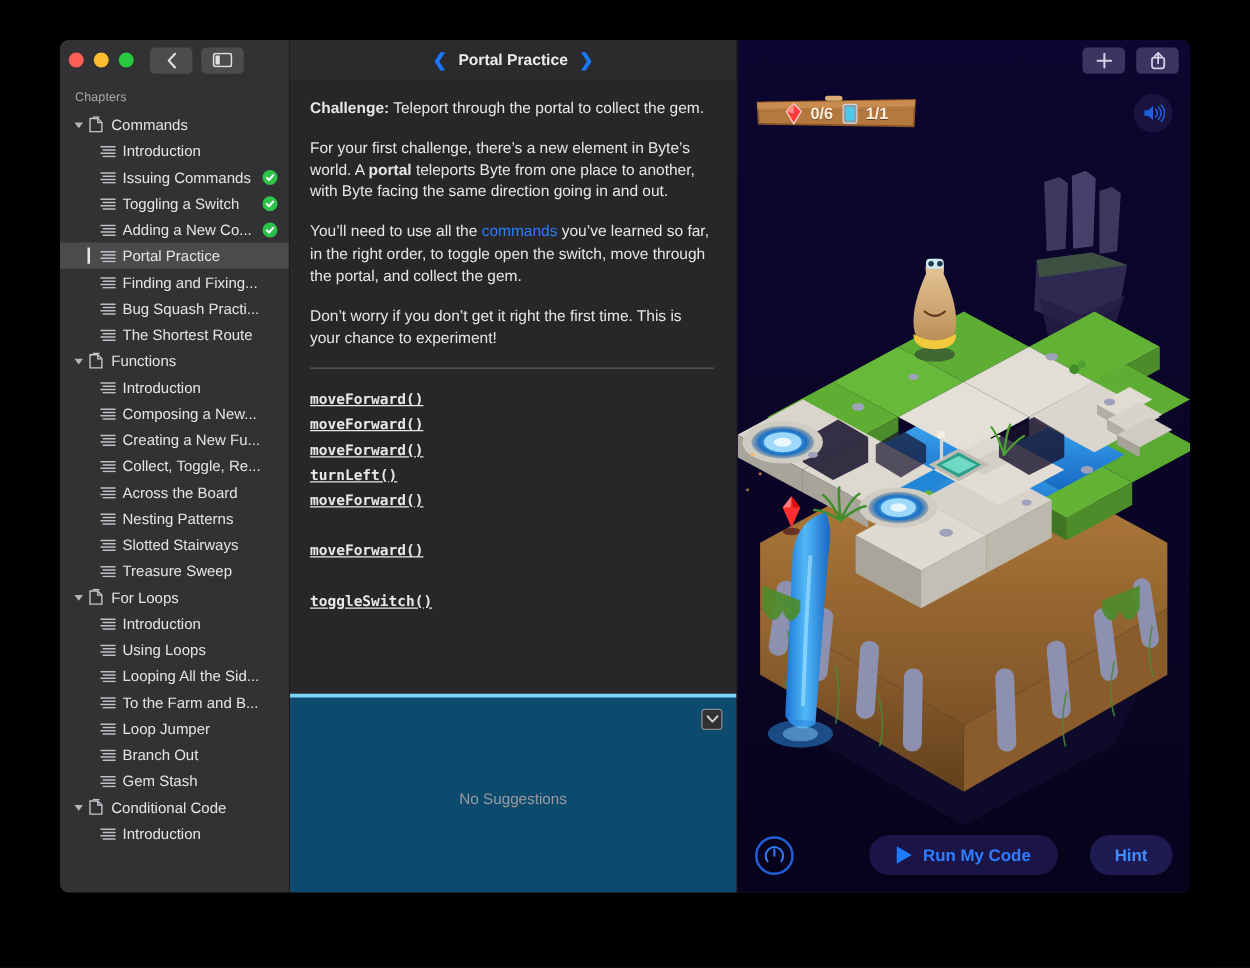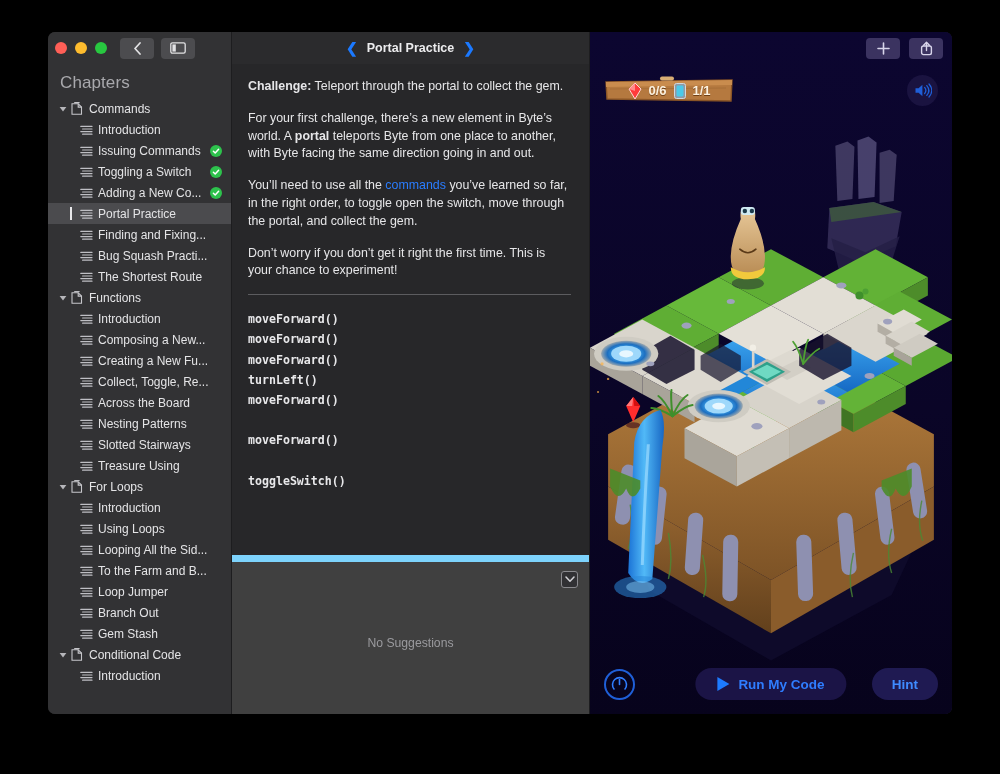--- a/index.html
+++ b/index.html
@@ -44,21 +44,21 @@
 
   .tb-btn {
     width: 34px; height: 21px;
     background: #4c4c4f;
     border-radius: 4px;
     display: flex; align-items: center; justify-content: center;
   }
   .tb-btn svg { display: block; }
 
   .sb-head {
-    font-size: 17px; color: #a9a9ad;
+    font-size: 10px; color: #a9a9ad;
     padding: 9px 0 5px 12px;
     letter-spacing: .1px;
   }
   .sb-list { padding-bottom: 6px; }
 
   .row {
     height: 21px;
     display: flex; align-items: center;
     font-size: 12px;
     color: #e4e4e6;
@@ -123,27 +123,28 @@
   .para .lnk { color: #2a7dff; }
   .divider {
     height: 1px; background: #5c5c5f;
     margin: 4px 0 14px 0;
   }
   .code {
     font-family: "DejaVu Sans Mono", monospace;
     font-size: 11.6px; font-weight: bold;
     color: #e8e8ea;
     line-height: 20.2px;
+    text-decoration: underline;
   }
   .code .blank { visibility: hidden; }
 
   .c-sugg {
     flex: 0 0 159px;
-    border-top: 7px solid #7dd3fc;
-    background: #404040;
+    border-top: 3px solid #7dd3fc;
+    background: #0c4a6e;
     position: relative;
   }
   .sugg-btn {
     position: absolute; right: 11px; top: 9px;
     width: 17px; height: 17px;
     border: 1px solid #8a8a8e; border-radius: 3px;
     display: flex; align-items: center; justify-content: center;
     background: #313134;
   }
   .sugg-text {
@@ -422,21 +423,21 @@
             </svg>
           </span>
           <span class="txt">Slotted Stairways</span>
         </div>
         <div class="row page">
           <span class="ico">
             <svg width="13" height="10" viewBox="0 0 13 10">
               <path d="M0.8 1.4 H12 M2.6 4 H12 M0.8 6.6 H12 M2.6 9.2 H12" stroke="#bfbfc4" stroke-width="1.2" stroke-linecap="round"></path>
             </svg>
           </span>
-          <span class="txt">Treasure Using</span>
+          <span class="txt">Treasure Sweep</span>
         </div>
         <div class="row chapter">
           <span class="caret">
             <svg width="8" height="8" viewBox="0 0 8 8">
               <path d="M0.6 2 L7.4 2 L4 6.6 Z" fill="#b6b6ba"></path>
             </svg>
           </span>
           <span class="ico">
             <svg width="13" height="14" viewBox="0 0 13 14">
               <path d="M1 1.8 h6.2 l3.3 3.3 v7.2 h-9.5 Z" fill="none" stroke="#c6c6ca" stroke-width="1.1"></path>

